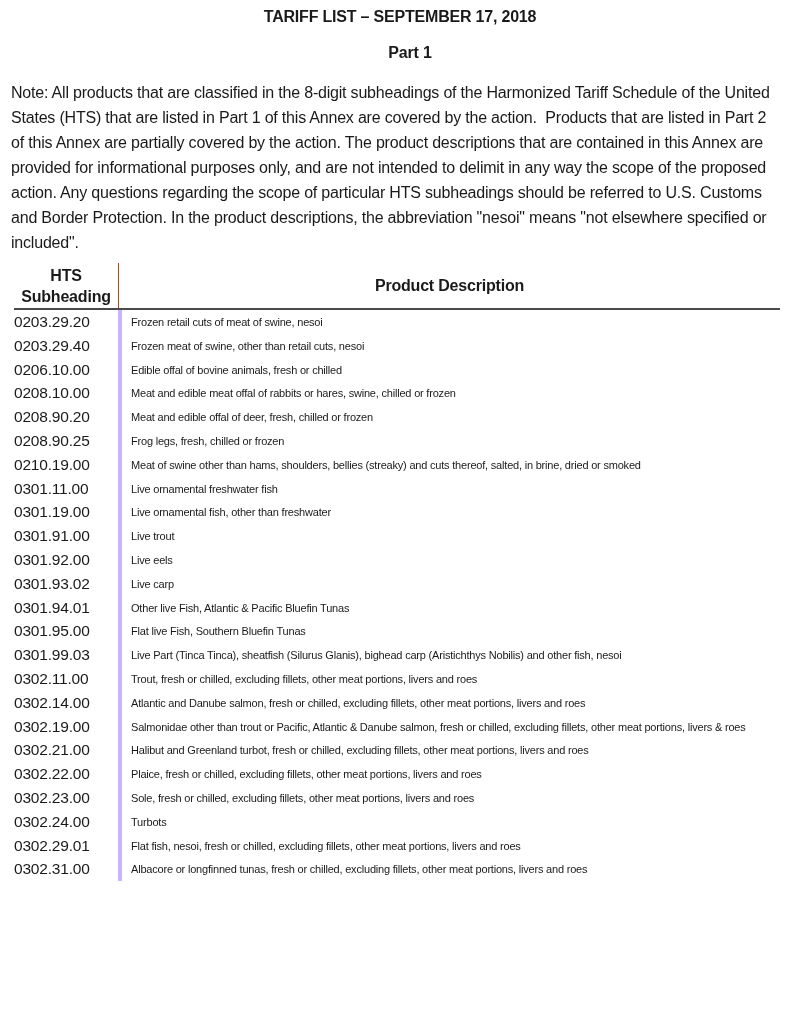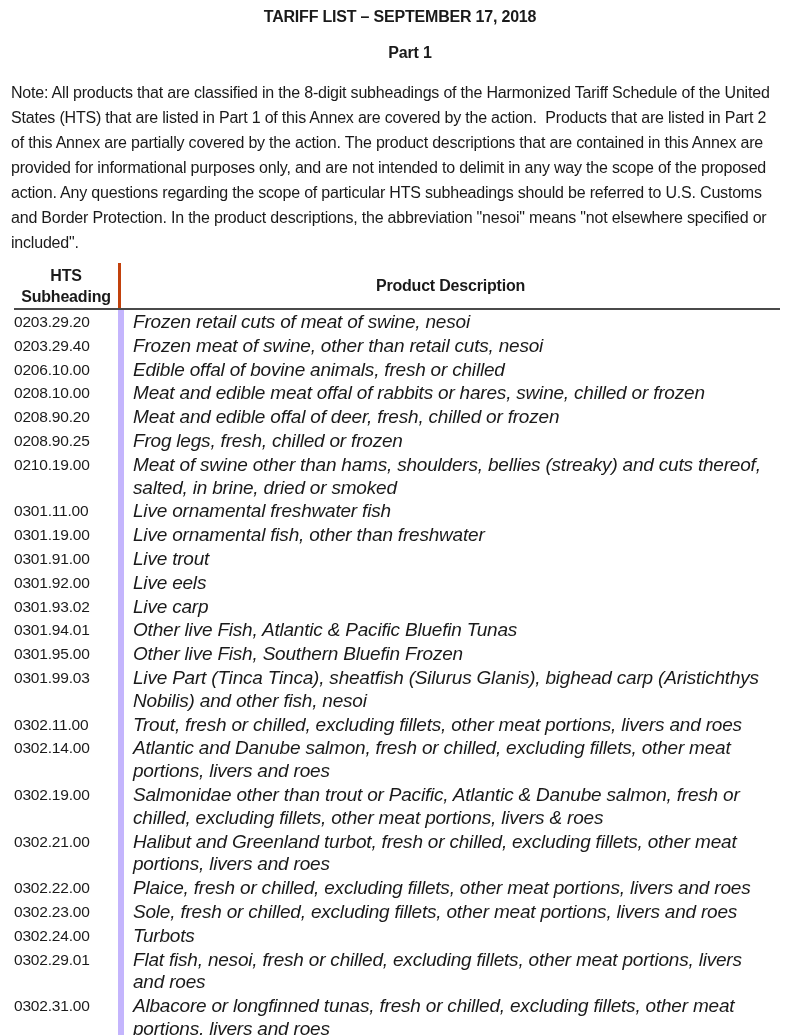--- a/index.html
+++ b/index.html
@@ -59,41 +59,40 @@
     padding: 2px 4px 1px 4px;
     box-sizing: border-box;
   }
   .th-desc {
     flex: 1;
     display: flex;
     align-items: center;
     justify-content: center;
     font-weight: bold;
     font-size: 16px;
-    border-left: 3px solid #c2410c;
+    border-left: 1px solid #c2410c;
   }
   .tr {
     display: flex;
     align-items: stretch;
   }
   .td-code {
     width: 104px;
     font-size: 15.5px;
     line-height: 22.8px;
     padding-top: 1px;
     box-sizing: border-box;
   }
   .td-desc {
     flex: 1;
-    font-size: 19px;
+    font-size: 11px;
     line-height: 22.8px;
-    border-left: 6px solid #c4b5fd;
+    border-left: 4px solid #c4b5fd;
     padding: 1px 6px 0 9px;
     box-sizing: border-box;
-    font-style: italic;
   }
 </style>
 </head>
 <body>
 
 <div class="page">
 
   <div class="doc-title">TARIFF LIST – SEPTEMBER 17, 2018</div>
 
   <div class="doc-subtitle">Part 1</div>
@@ -153,21 +152,21 @@
         <div class="tr">
           <div class="td-code">0301.93.02</div>
           <div class="td-desc">Live carp</div>
         </div>
         <div class="tr">
           <div class="td-code">0301.94.01</div>
           <div class="td-desc">Other live Fish, Atlantic &amp; Pacific Bluefin Tunas</div>
         </div>
         <div class="tr">
           <div class="td-code">0301.95.00</div>
-          <div class="td-desc">Other live Fish, Southern Bluefin Frozen</div>
+          <div class="td-desc">Flat live Fish, Southern Bluefin Tunas</div>
         </div>
         <div class="tr">
           <div class="td-code">0301.99.03</div>
           <div class="td-desc">Live Part (Tinca Tinca), sheatfish (Silurus Glanis), bighead carp (Aristichthys Nobilis) and other fish, nesoi</div>
         </div>
         <div class="tr">
           <div class="td-code">0302.11.00</div>
           <div class="td-desc">Trout, fresh or chilled, excluding fillets, other meat portions, livers and roes</div>
         </div>
         <div class="tr">

